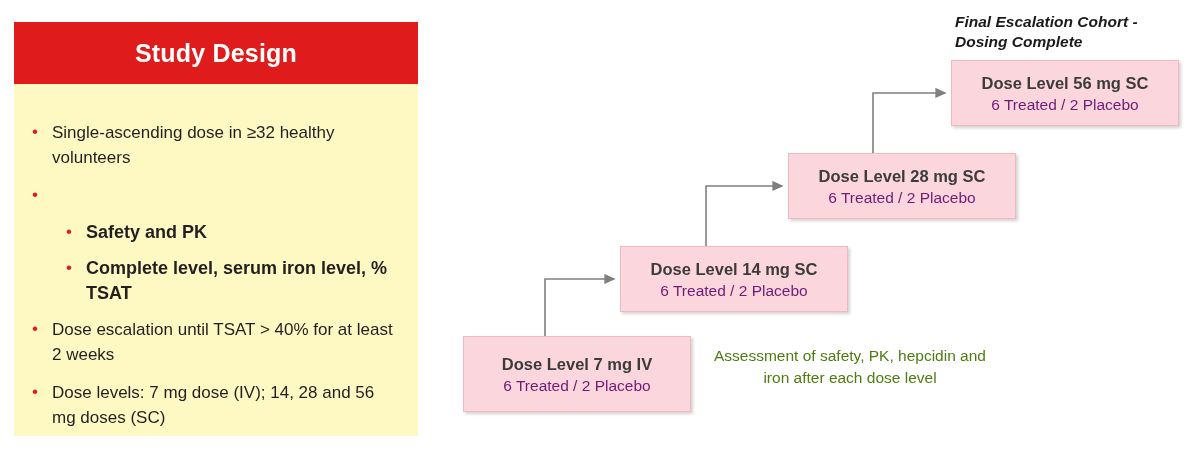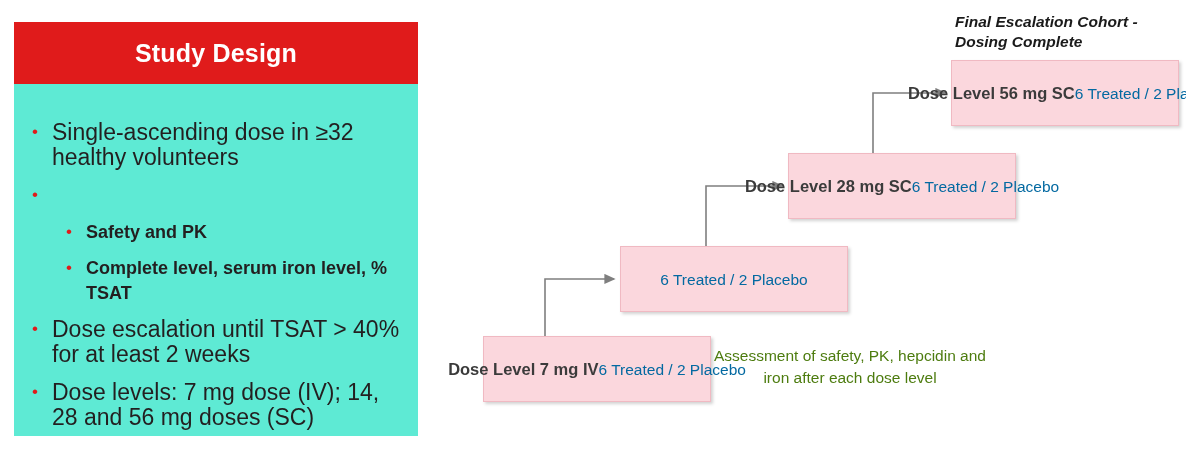--- a/index.html
+++ b/index.html
@@ -16,21 +16,21 @@
     overflow: hidden;
   }
 
   
   #left-panel {
     position: absolute;
     left: 14px;
     top: 22px;
     width: 404px;
     height: 414px;
-    background: #5eead4;
+    background: #fef9c3;
   }
   #panel-header {
     position: absolute;
     left: 0;
     top: 0;
     width: 404px;
     height: 62px;
     background: #e01b1b;
     display: flex;
     align-items: center;
@@ -62,21 +62,21 @@
   }
   .bullet-mark {
     color: #e01b1b;
     font-size: 17px;
     line-height: 24px;
     width: 20px;
     flex: 0 0 20px;
     text-align: left;
   }
   .bullet-text {
-    font-size: 23px;
+    font-size: 17px;
     line-height: 25px;
     color: #231f20;
   }
   .bullet-row.sub .bullet-text {
     font-size: 18px;
     font-weight: bold;
   }
 
   
   #diagram {
@@ -87,40 +87,40 @@
     height: 450px;
   }
 
   .dose-box {
     position: absolute;
     background: #fbd7dd;
     border: 1px solid #f0b9c2;
     box-sizing: border-box;
     box-shadow: 2px 2px 3px rgba(0,0,0,0.18);
     display: flex;
-    flex-direction: row;
+    flex-direction: column;
     align-items: center;
     justify-content: center;
     padding: 6px 6px;
   }
   .dose-title {
     font-size: 16.5px;
     font-weight: bold;
     color: #3b3b3b;
     line-height: 22px;
     white-space: nowrap;
   }
   .dose-sub {
     font-size: 15.5px;
-    color: #0369a1;
+    color: #701a75;
     line-height: 21px;
     white-space: nowrap;
   }
 
-  #box-7   { left: 33px;  top: 336px; width: 228px; height: 66px; margin-left: 20px; }
+  #box-7   { left: 33px;  top: 336px; width: 228px; height: 76px; }
   #box-14  { left: 190px; top: 246px; width: 228px; height: 66px; }
   #box-28  { left: 358px; top: 153px; width: 228px; height: 66px; }
   #box-56  { left: 521px; top: 60px;  width: 228px; height: 66px; }
 
   #final-note {
     position: absolute;
     left: 525px;
     top: 12px;
     width: 222px;
     text-align: left;
@@ -210,20 +210,21 @@
 
     <path d="M443,153 L443,93 L515,93" fill="none" stroke="#7f7f7f" stroke-width="1.6" marker-end="url(#ah)"></path>
   </svg>
 
   <div class="dose-box" id="box-7">
     <span class="dose-title">Dose Level 7 mg IV</span>
     <span class="dose-sub">6 Treated / 2 Placebo</span>
   </div>
 
   <div class="dose-box" id="box-14">
+    <span class="dose-title">Dose Level 14 mg SC</span>
     <span class="dose-sub">6 Treated / 2 Placebo</span>
   </div>
 
   <div class="dose-box" id="box-28">
     <span class="dose-title">Dose Level 28 mg SC</span>
     <span class="dose-sub">6 Treated / 2 Placebo</span>
   </div>
 
   <div class="dose-box" id="box-56">
     <span class="dose-title">Dose Level 56 mg SC</span>

